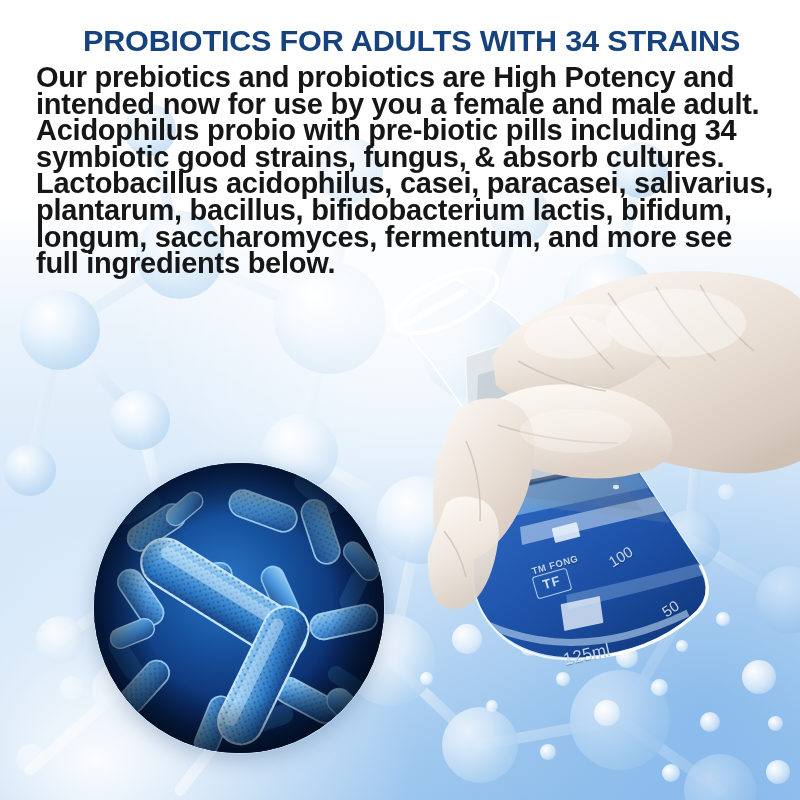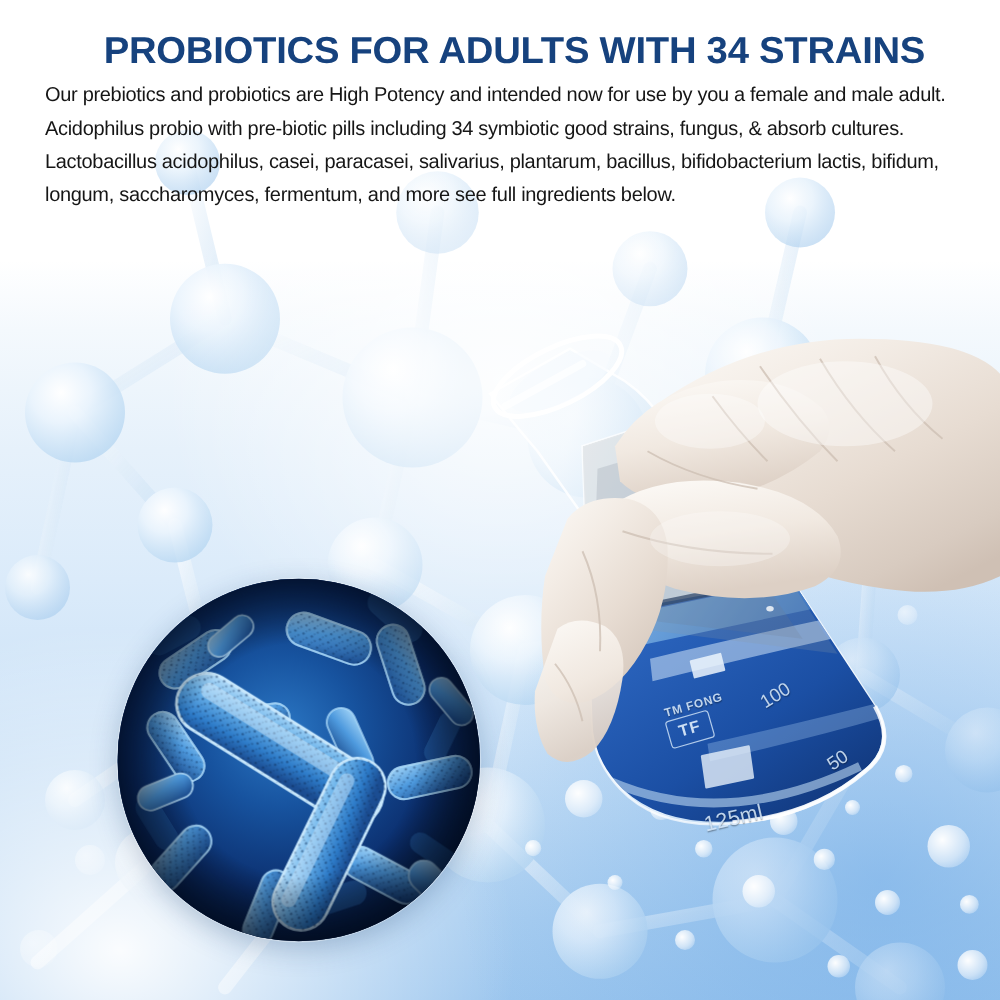--- a/index.html
+++ b/index.html
@@ -72,23 +72,24 @@
     transform: scaleX(1.02);
     transform-origin: left center;
     white-space: nowrap;
   }
   .bodycopy {
     position: absolute;
     left: 36px;
     top: 64px;
     width: 742px;
     color: #161616;
-    font-size: 16px;
+    font-size: 29px;
     line-height: 26.6px;
     letter-spacing: -0.25px;
+    font-weight: bold;
   }
 
   
   .bacteria-circle {
     position: absolute;
     left: 94px;
     top: 463px;
     width: 290px;
     height: 290px;
     border-radius: 50%;

